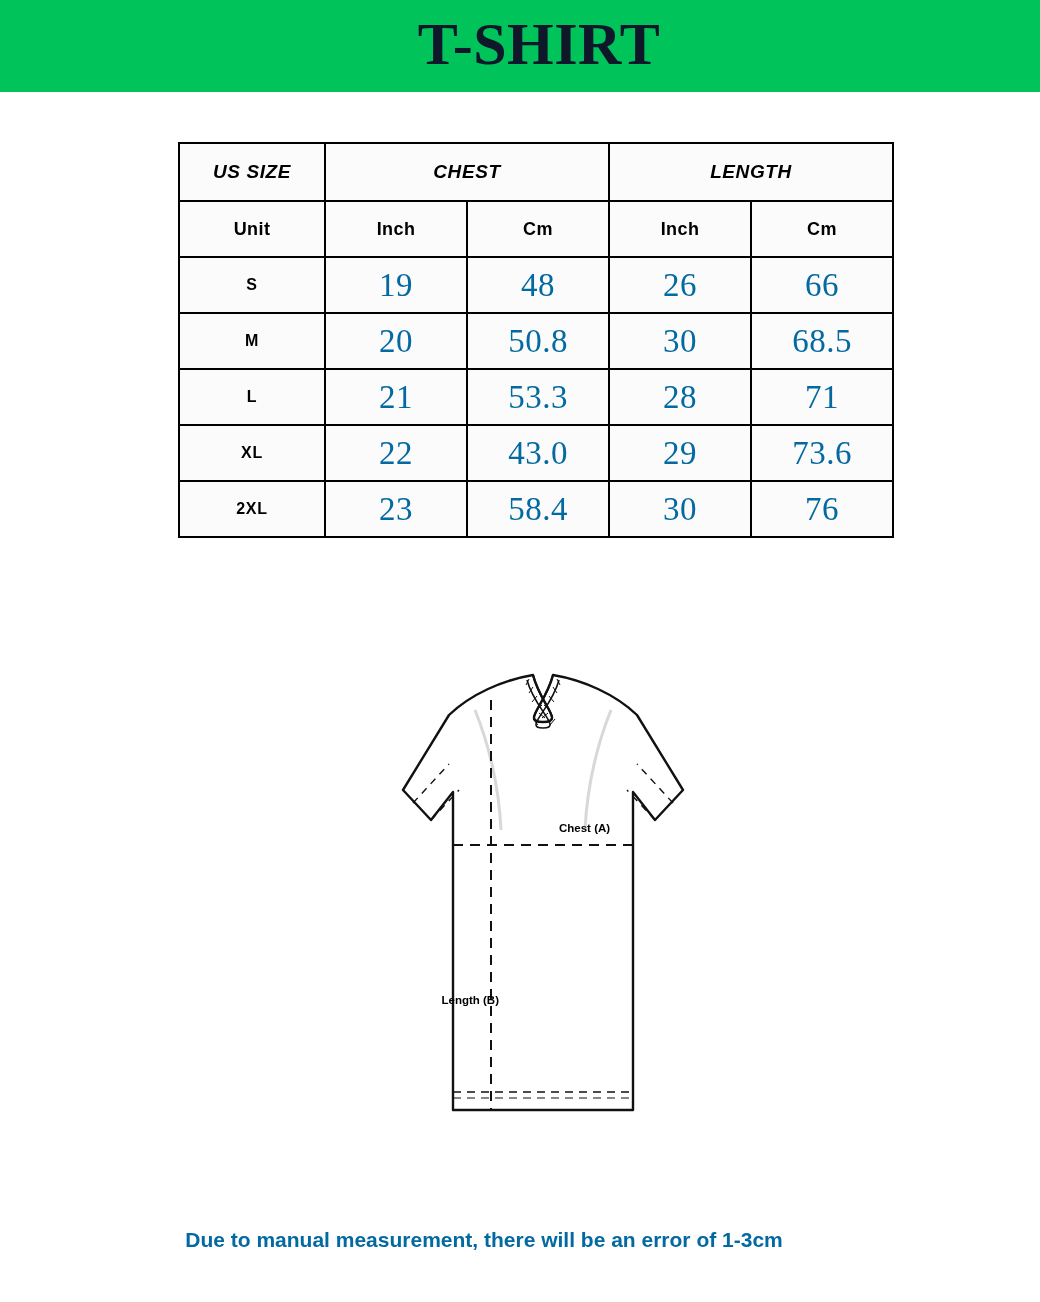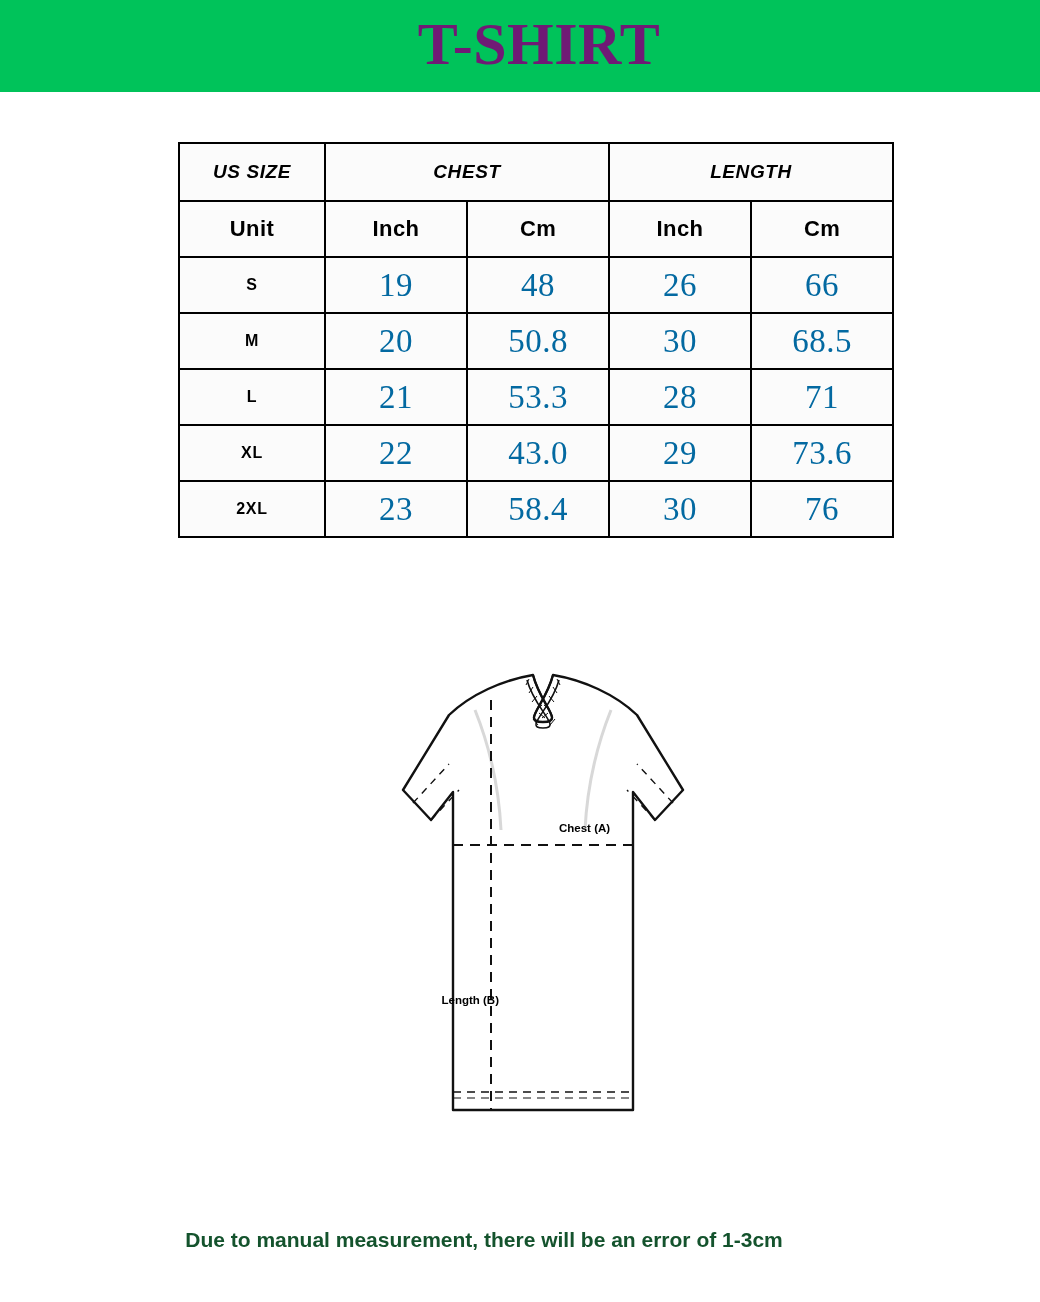--- a/index.html
+++ b/index.html
@@ -16,21 +16,21 @@
   .banner {
     position: absolute; top: 0; left: 0;
     width: 1040px; height: 92px;
     background: #00c35a;
     display: flex; align-items: center; justify-content: center;
   }
   .banner-title {
     font-family: "Liberation Serif", serif;
     font-size: 60px;
     font-weight: 700;
-    color: #701a75;
+    color: #0f172a;
     letter-spacing: 0.5px;
     line-height: 1;
     padding-bottom: 4px;
     margin-left: 38px;
   }
 
   
   .table-wrap {
     position: absolute;
     top: 142px; left: 178px;
@@ -56,21 +56,21 @@
     height: 58px;
     font-size: 19px;
     font-weight: 700;
     letter-spacing: 0.6px;
     color: #000;
     font-family: "Liberation Sans", sans-serif;
     font-style: italic;
   }
   .hrow2 td {
     height: 56px;
-    font-size: 22px;
+    font-size: 18px;
     font-weight: 700;
     letter-spacing: 0.4px;
     color: #000;
   }
   .drow td.sizecell {
     height: 56px;
     font-size: 16px;
     font-weight: 700;
     letter-spacing: 0.8px;
     color: #000;
@@ -97,21 +97,21 @@
     font-weight: 700;
     fill: #000;
   }
 
   
   .footer-note {
     position: absolute;
     left: 0; top: 1228px;
     width: 968px;
     text-align: center;
-    color: #14532d;
+    color: #0369a1;
     font-size: 21px;
     font-weight: 700;
     font-family: "Liberation Sans", sans-serif;
   }
 </style>
 </head>
 <body>
 
 <div class="page">
 

